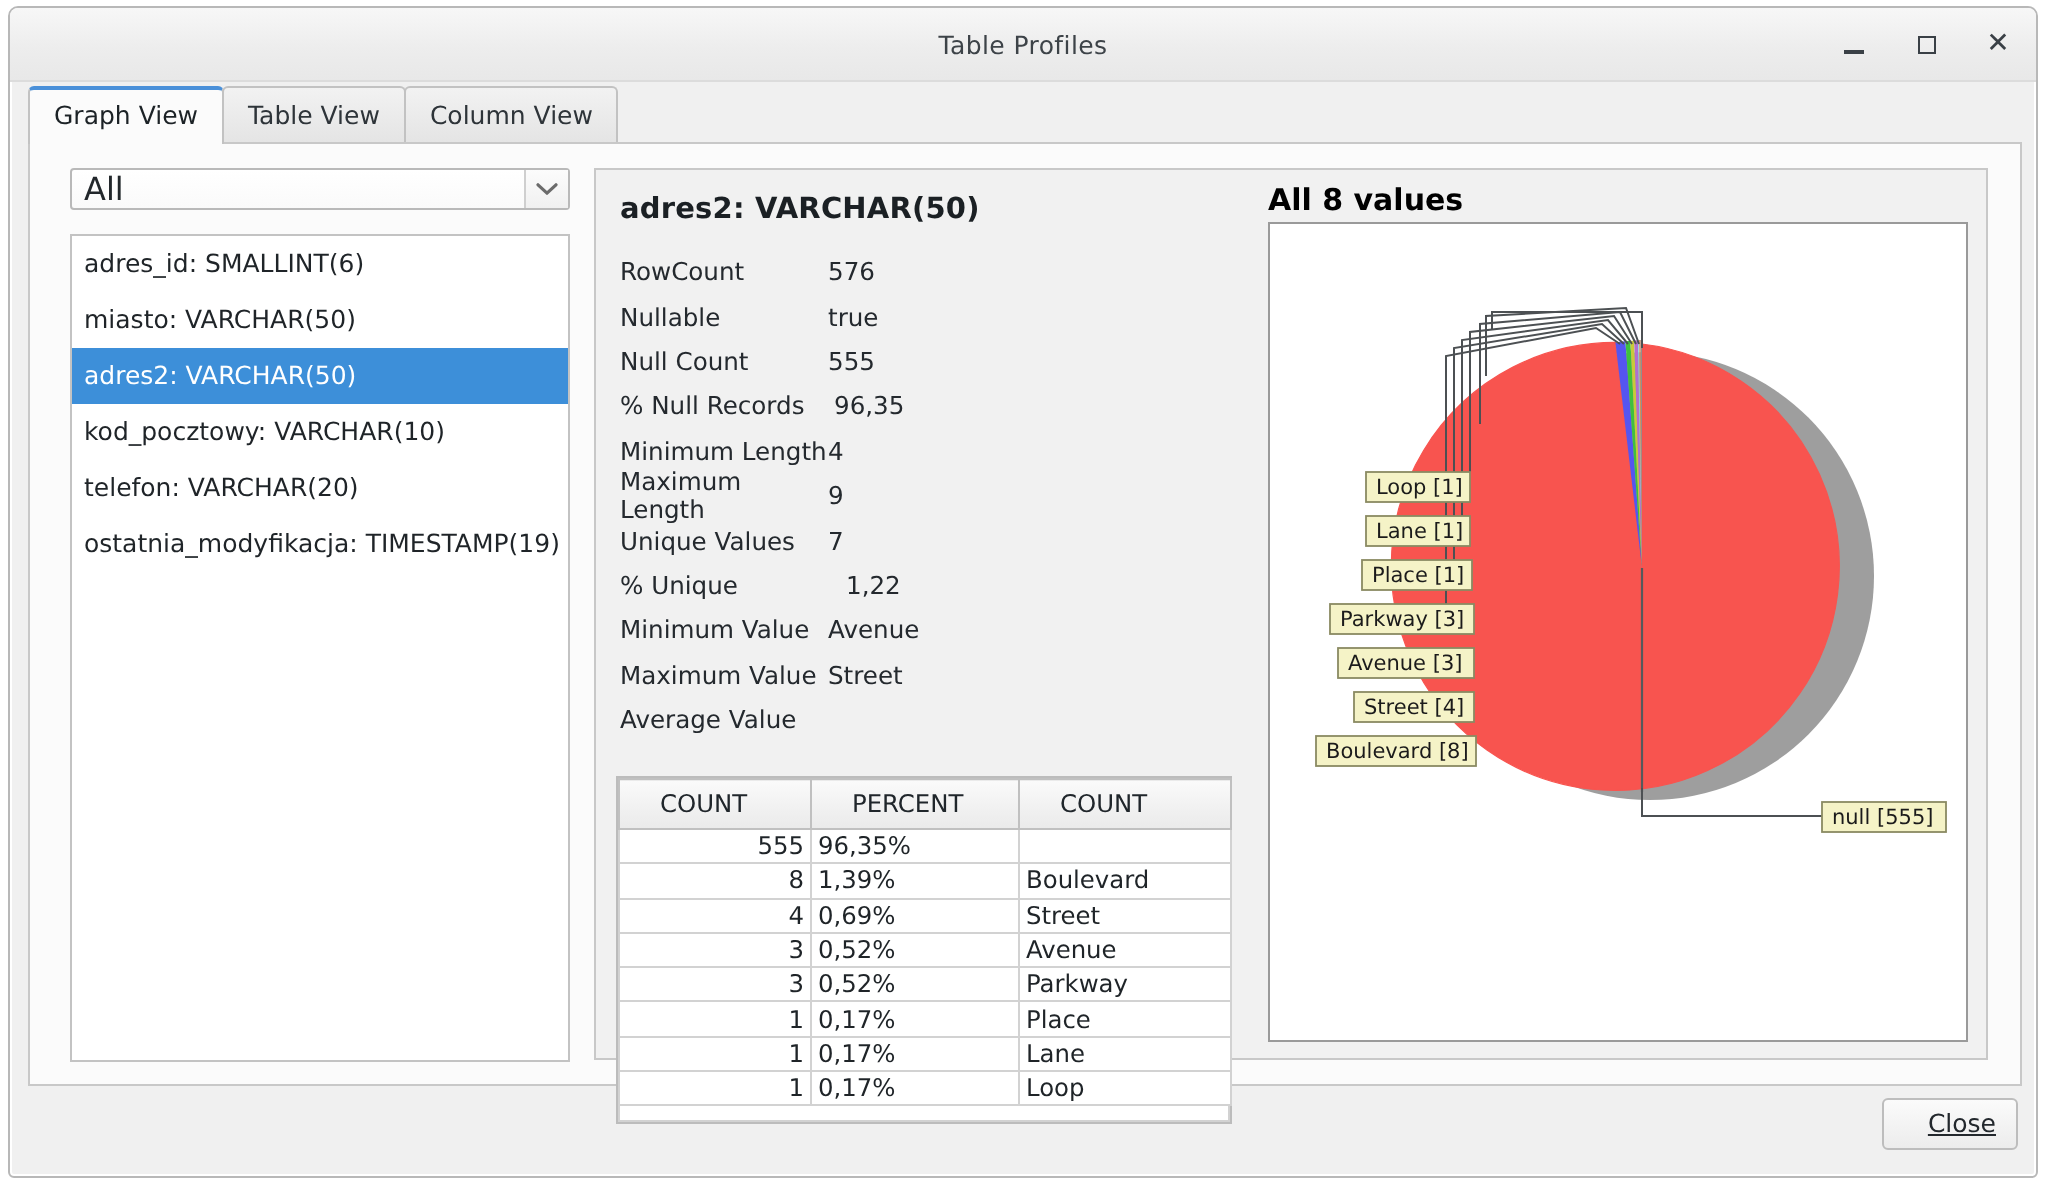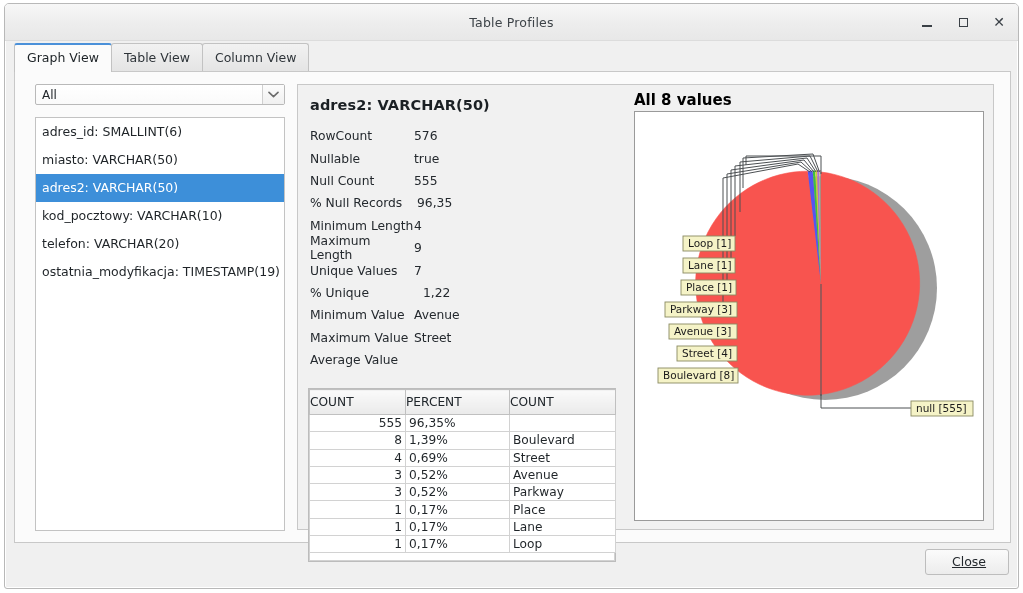--- a/index.html
+++ b/index.html
@@ -120,21 +120,21 @@
     background: linear-gradient(to bottom, #ffffff, #fafafa);
     border: 1px solid #b9b9b9;
     border-radius: 2px;
     box-sizing: border-box;
     display: flex;
     align-items: center;
     cursor: default;
   }
   .combo-value {
     padding-left: 6px;
-    font-size: 12px;
+    font-size: 16px;
     color: #22272b;
   }
   .combo-arrow {
     position: absolute;
     right: 0; top: 0; bottom: 0;
     width: 21px;
     border-left: 1px solid #cfcfcf;
     background: linear-gradient(to bottom, #fcfcfc, #f0f0f0);
     display: flex; align-items: center; justify-content: center;
   }
@@ -215,21 +215,21 @@
     border-collapse: collapse;
     width: 100%;
     table-layout: fixed;
     font-size: 12.2px;
   }
   table.vt th {
     background: linear-gradient(to bottom, #fafafa, #eaeaea);
     border: 1px solid #c0c0c0;
     font-weight: normal;
     text-align: left;
-    padding: 3px 0;
+    padding: 3px 20px;
     color: #20262b;
     height: 18px;
   }
   table.vt td {
     border: 1px solid #d2d2d2;
     padding: 1px 3px;
     height: 14.3px;
     color: #1f2428;
     background: #ffffff;
     overflow: hidden;
@@ -267,27 +267,27 @@
     position: absolute;
     left: 0; right: 0;
     bottom: 4px;
     height: 40px;
   }
   .close-btn {
     position: absolute;
     right: 9px;
     top: 5px;
     min-width: 46px;
-    padding: 4px 10px 5px 26px;
+    padding: 4px 10px 5px 10px;
     background: linear-gradient(to bottom, #fbfbfb, #ececec);
     border: 1px solid #bdbdbd;
     border-radius: 3px;
     font-size: 12.5px;
     color: #23282d;
-    text-align: left;
+    text-align: right;
     cursor: default;
     text-decoration: underline;
   }
 </style>
 </head>
 <body>
 
 <div class="window">
 
   <div class="titlebar">

